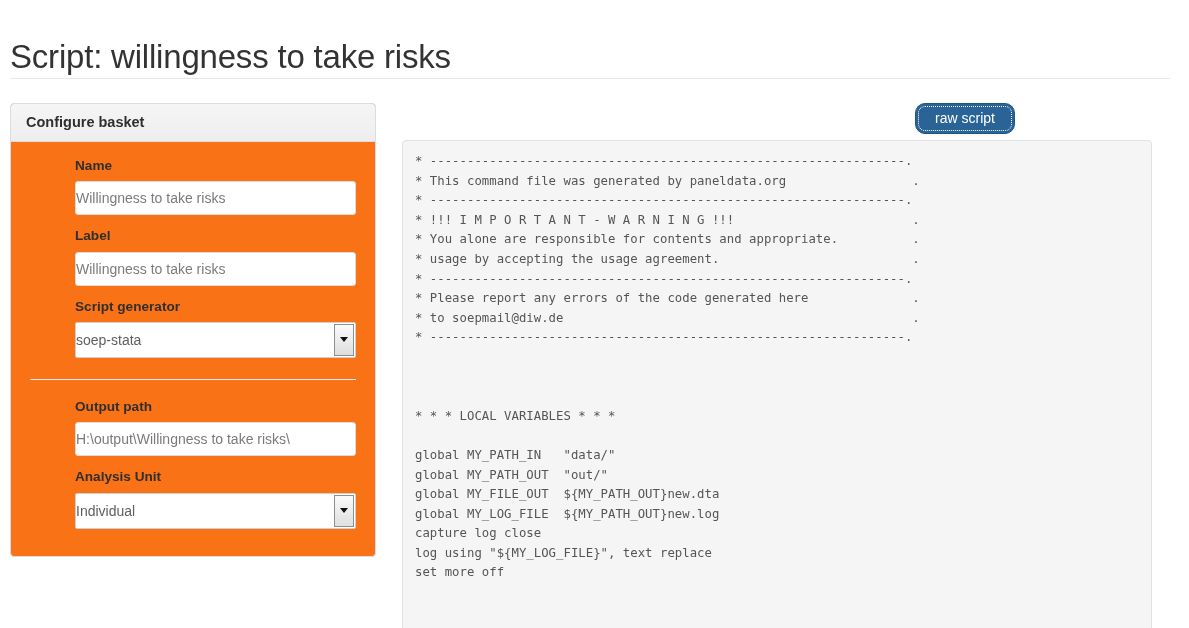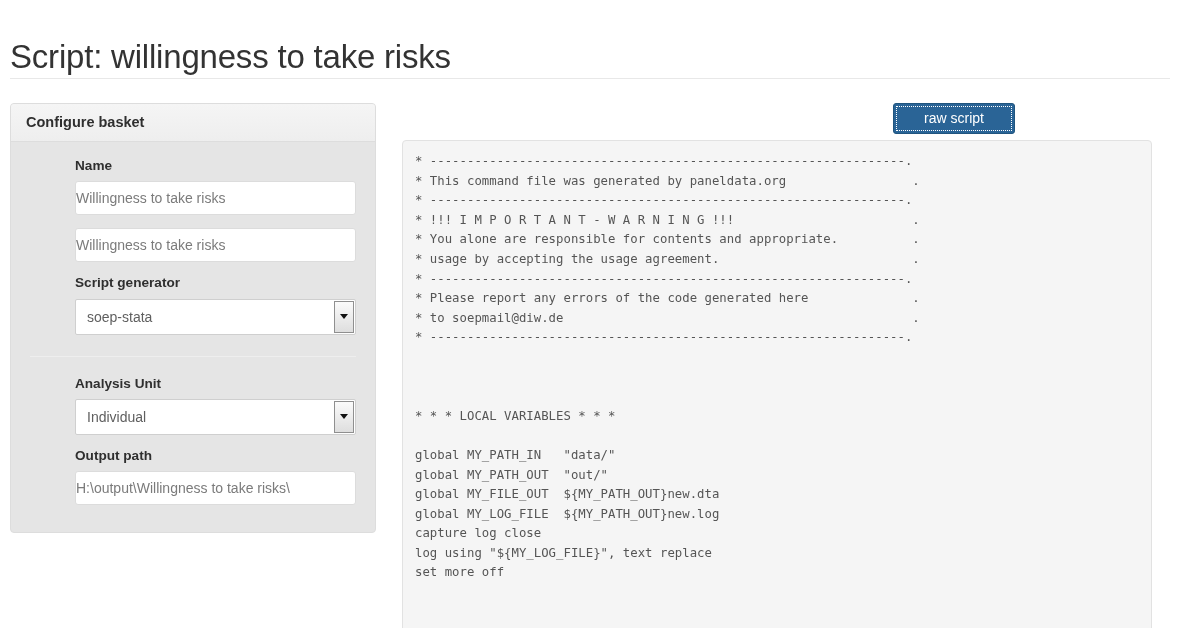--- a/index.html
+++ b/index.html
@@ -41,21 +41,21 @@
     height: 1px;
     background: #e8e8e8;
   }
 
   
   .panel {
     position: absolute;
     left: 10px;
     top: 103px;
     width: 366px;
-    background: #e5e5e5;
+    background: #f97316;
     border: 1px solid #dddddd;
     border-radius: 4px;
   }
   .panel-heading {
     height: 38px;
     padding: 0 15px;
     background: linear-gradient(to bottom, #f5f5f5 0%, #eeeeee 100%);
     border-bottom: 1px solid #dddddd;
     border-radius: 3px 3px 0 0;
     display: flex;
@@ -102,21 +102,20 @@
     height: 36px;
   }
   .select-box {
     position: absolute;
     inset: 0;
     border: 1px solid #cfcfcf;
     border-radius: 2px;
     background: #ffffff;
     display: flex;
     align-items: center;
-    padding-left: 11px;
     font-size: 14px;
     color: #5f5f5f;
   }
   .select-arrow-btn {
     position: absolute;
     right: 2px;
     top: 2px;
     bottom: 2px;
     width: 20px;
     border: 1px solid #8f8f8f;
@@ -137,24 +136,24 @@
     border-top: 1px solid #eeeeee;
     margin: 21px 0 19px 0;
   }
 
   
   .raw-script-btn {
     position: absolute;
     right: 37px;
     top: 103px;
     height: 31px;
-    padding: 0 30px;
+    padding: 0 19px;
     background: #2a6496;
     border: 1px solid #20557f;
-    border-radius: 3px;
+    border-radius: 10px;
     color: #ffffff;
     font-size: 14px;
     font-family: "Liberation Sans", sans-serif;
     line-height: 29px;
     outline: 1px dotted #ffffff;
     outline-offset: -4px;
     cursor: pointer;
     white-space: nowrap;
   }
 
@@ -193,49 +192,50 @@
       <span class="panel-title">Configure basket</span>
     </div>
     <div class="panel-body">
 
       <div class="form-group">
         <label class="form-label">Name</label>
         <input class="form-control" type="text" placeholder="Willingness to take risks" style="">
       </div>
 
       <div class="form-group">
+        <label class="form-label">Label</label>
         <input class="form-control" type="text" placeholder="Willingness to take risks" style="">
       </div>
 
       <div class="form-group">
         <label class="form-label">Script generator</label>
         <div class="select-wrap">
           <div class="select-box">soep-stata</div>
           <div class="select-arrow-btn">
             <span class="caret"></span>
           </div>
         </div>
       </div>
 
       <hr class="divider">
 
 
       <div class="form-group">
+        <label class="form-label">Output path</label>
+        <input class="form-control" type="text" placeholder="H:\output\Willingness to take risks\" style="">
+      </div>
+
+      <div class="form-group">
         <label class="form-label">Analysis Unit</label>
         <div class="select-wrap">
           <div class="select-box">Individual</div>
           <div class="select-arrow-btn">
             <span class="caret"></span>
           </div>
         </div>
-      </div>
-
-      <div class="form-group">
-        <label class="form-label">Output path</label>
-        <input class="form-control" type="text" placeholder="H:\output\Willingness to take risks\" style="">
       </div>
 
     </div>
   </div>
 
   <button class="raw-script-btn">raw script</button>
 
   <div class="code-block">
     <pre class="code-text">* ----------------------------------------------------------------.
 * This command file was generated by paneldata.org                 .

